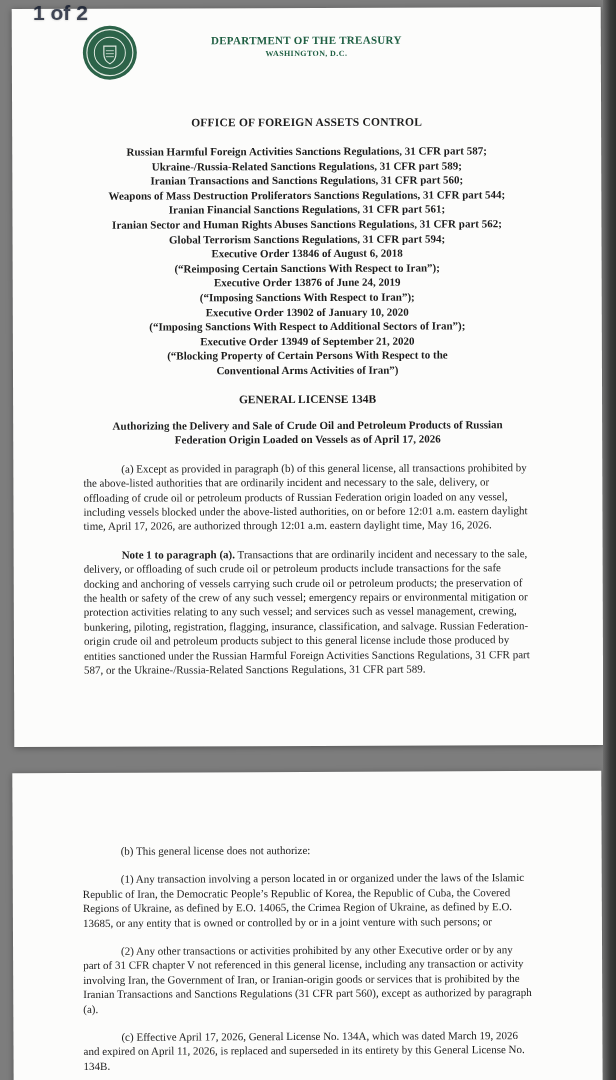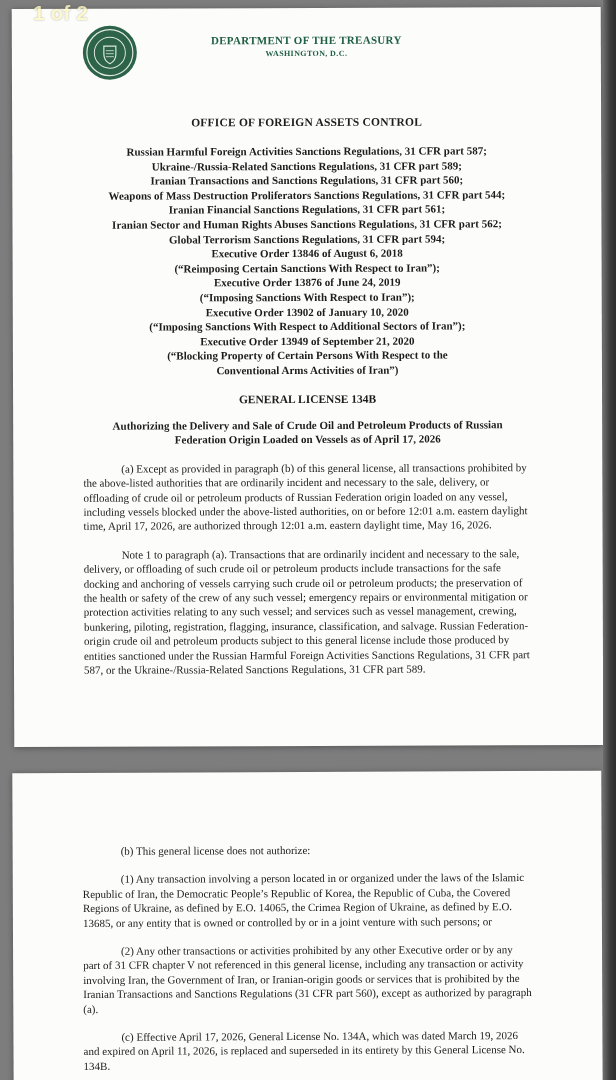--- a/index.html
+++ b/index.html
@@ -16,21 +16,21 @@
   }
 
   .page-indicator {
     position: absolute;
     left: 33px;
     top: 1px;
     z-index: 6;
     font-family: "Liberation Sans", "DejaVu Sans", sans-serif;
     font-weight: bold;
     font-size: 21px;
-    color: #fef9c3;
+    color: #0f172a;
     opacity: 0.8;
     text-shadow: 0 0 2px rgba(80,80,80,0.6);
   }
 
   .photo-edge {
     position: absolute;
     top: 0;
     right: 0;
     width: 13px;
     height: 1080px;
@@ -107,21 +107,21 @@
     margin-right: auto;
   }
 
   .body-para {
     margin-top: 14px;
     font-size: 11px;
     line-height: 14.4px;
     text-indent: 38px;
     text-align: left;
   }
-  .bold { font-weight: normal; margin-top: 40px; }
+  .bold { font-weight: bold; margin-top: 40px; }
 
   
   .page-2 .page-inner { padding-top: 71px; }
   .page-2 .body-para { margin-top: 0; }
   .page-2 .body-para + .body-para { margin-top: 14px; }
 </style>
 </head>
 <body>
 
 <div class="screen">

